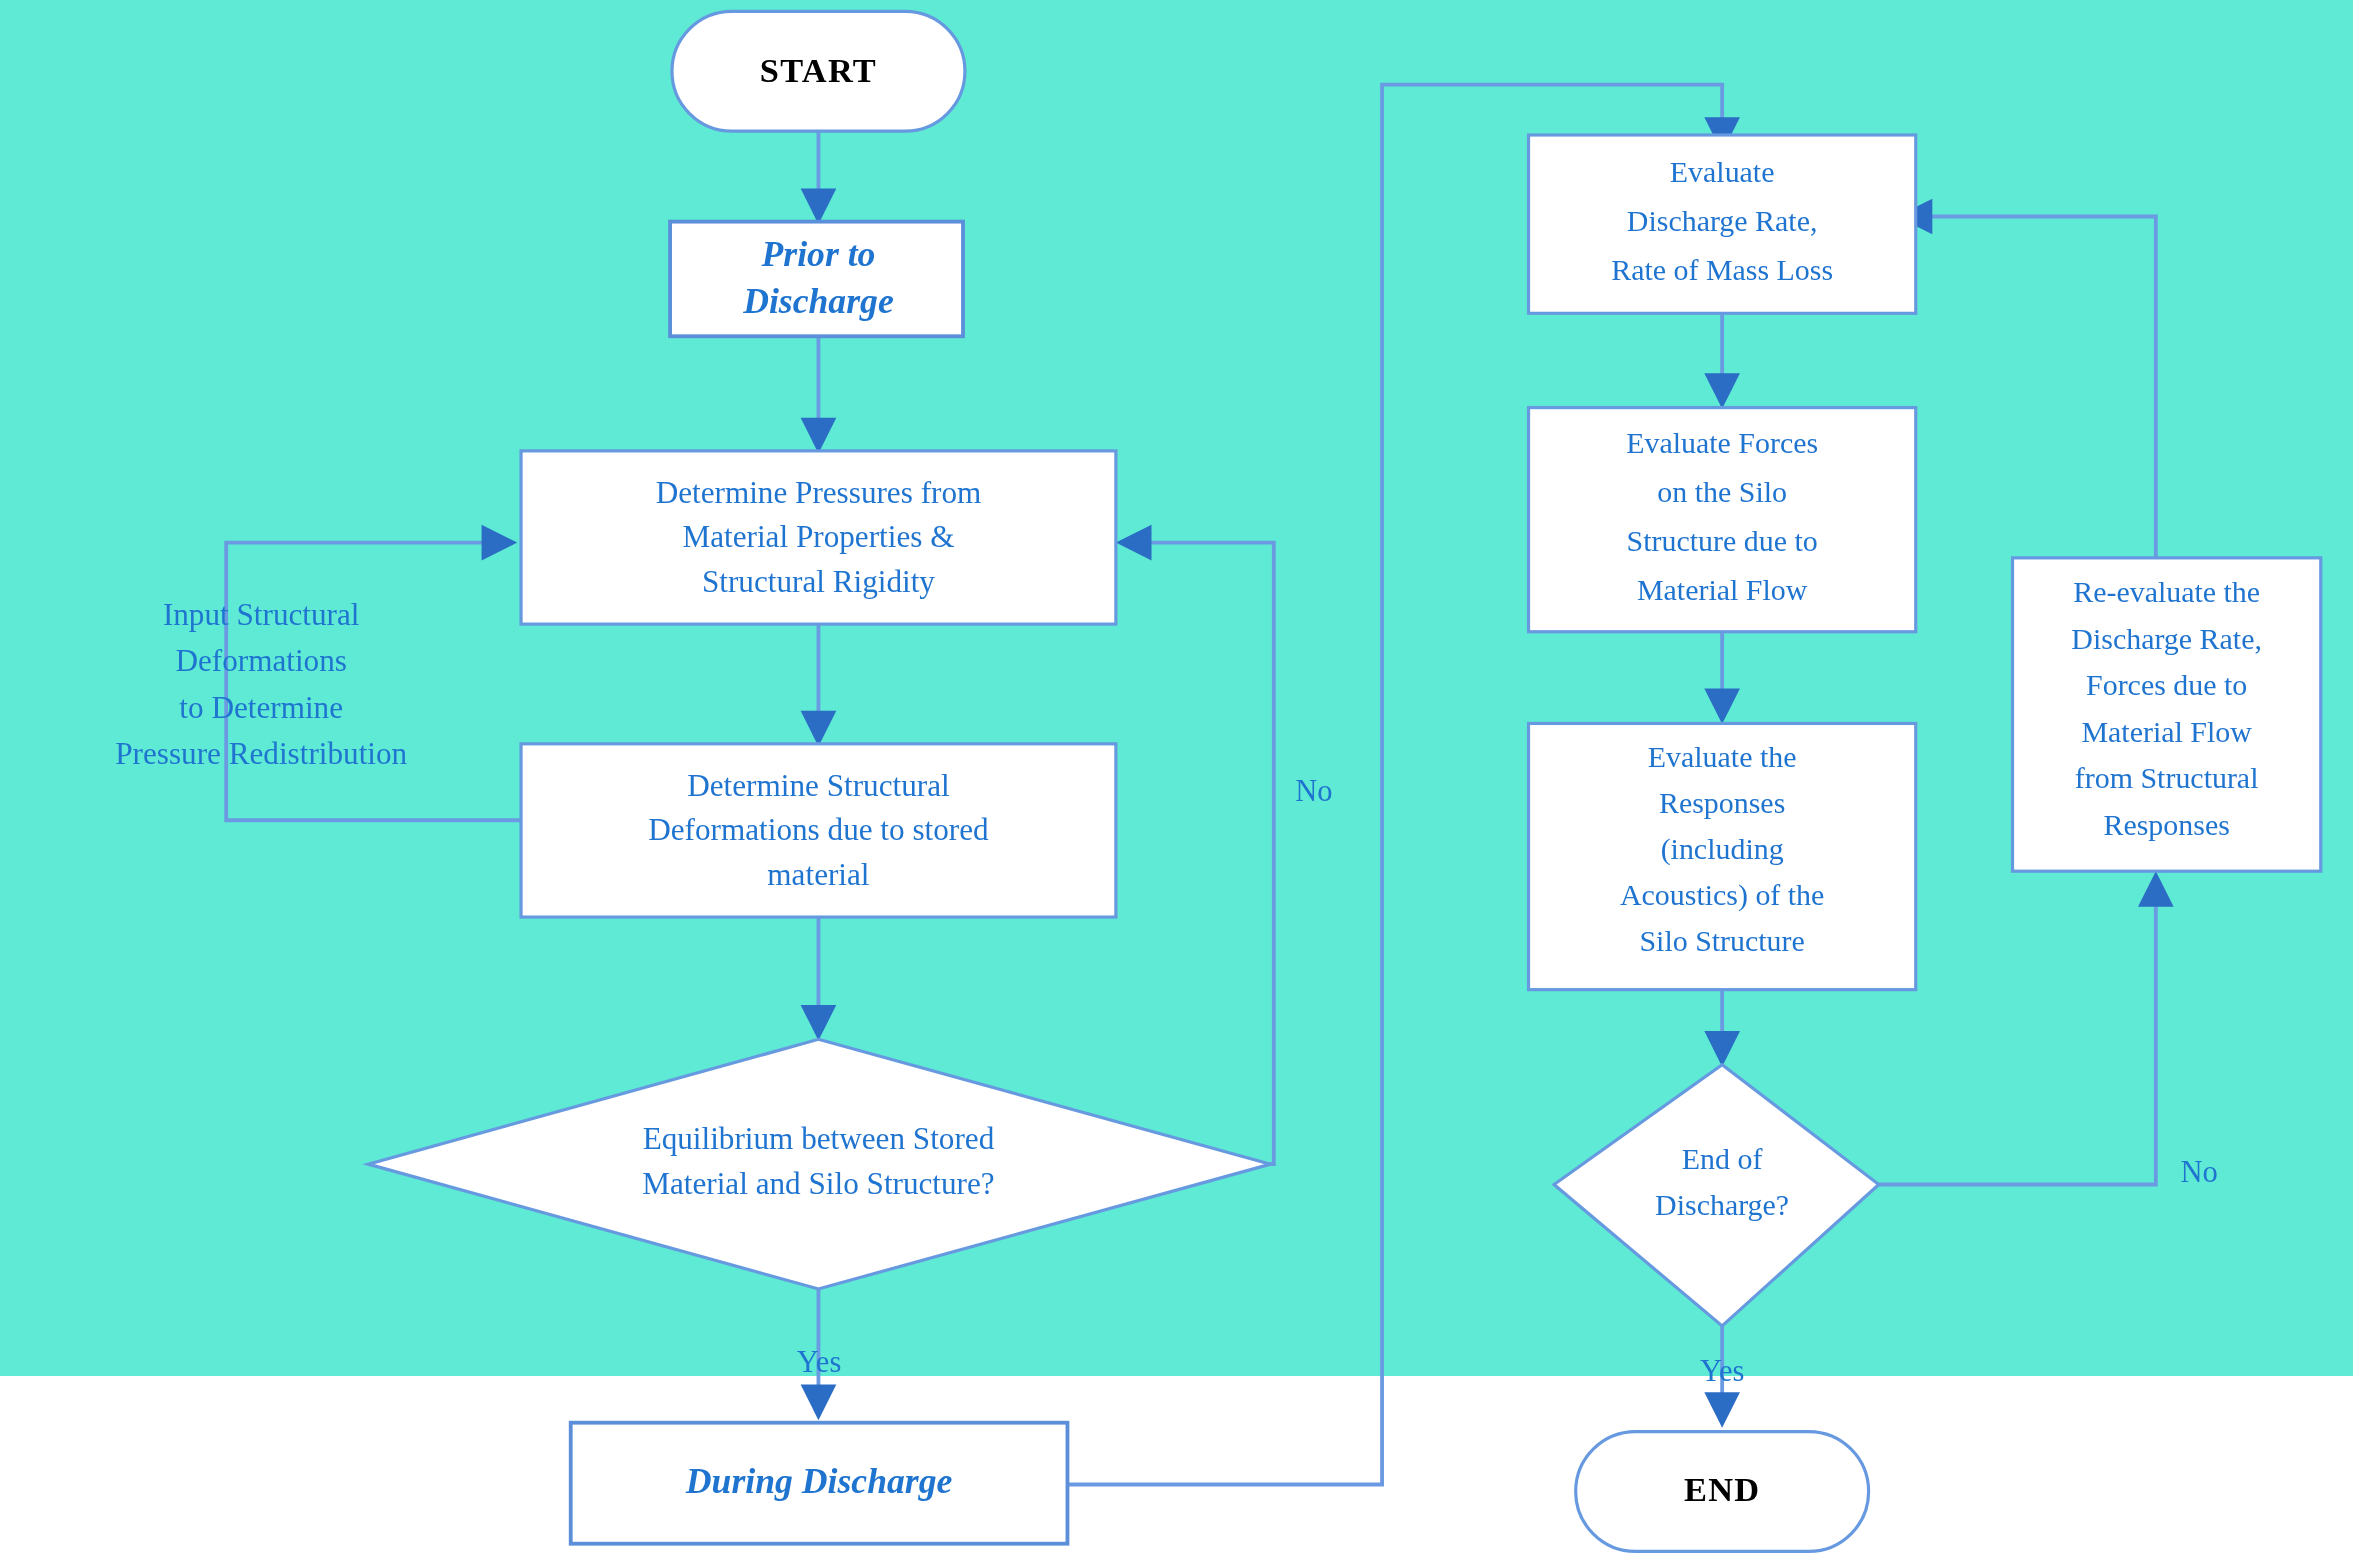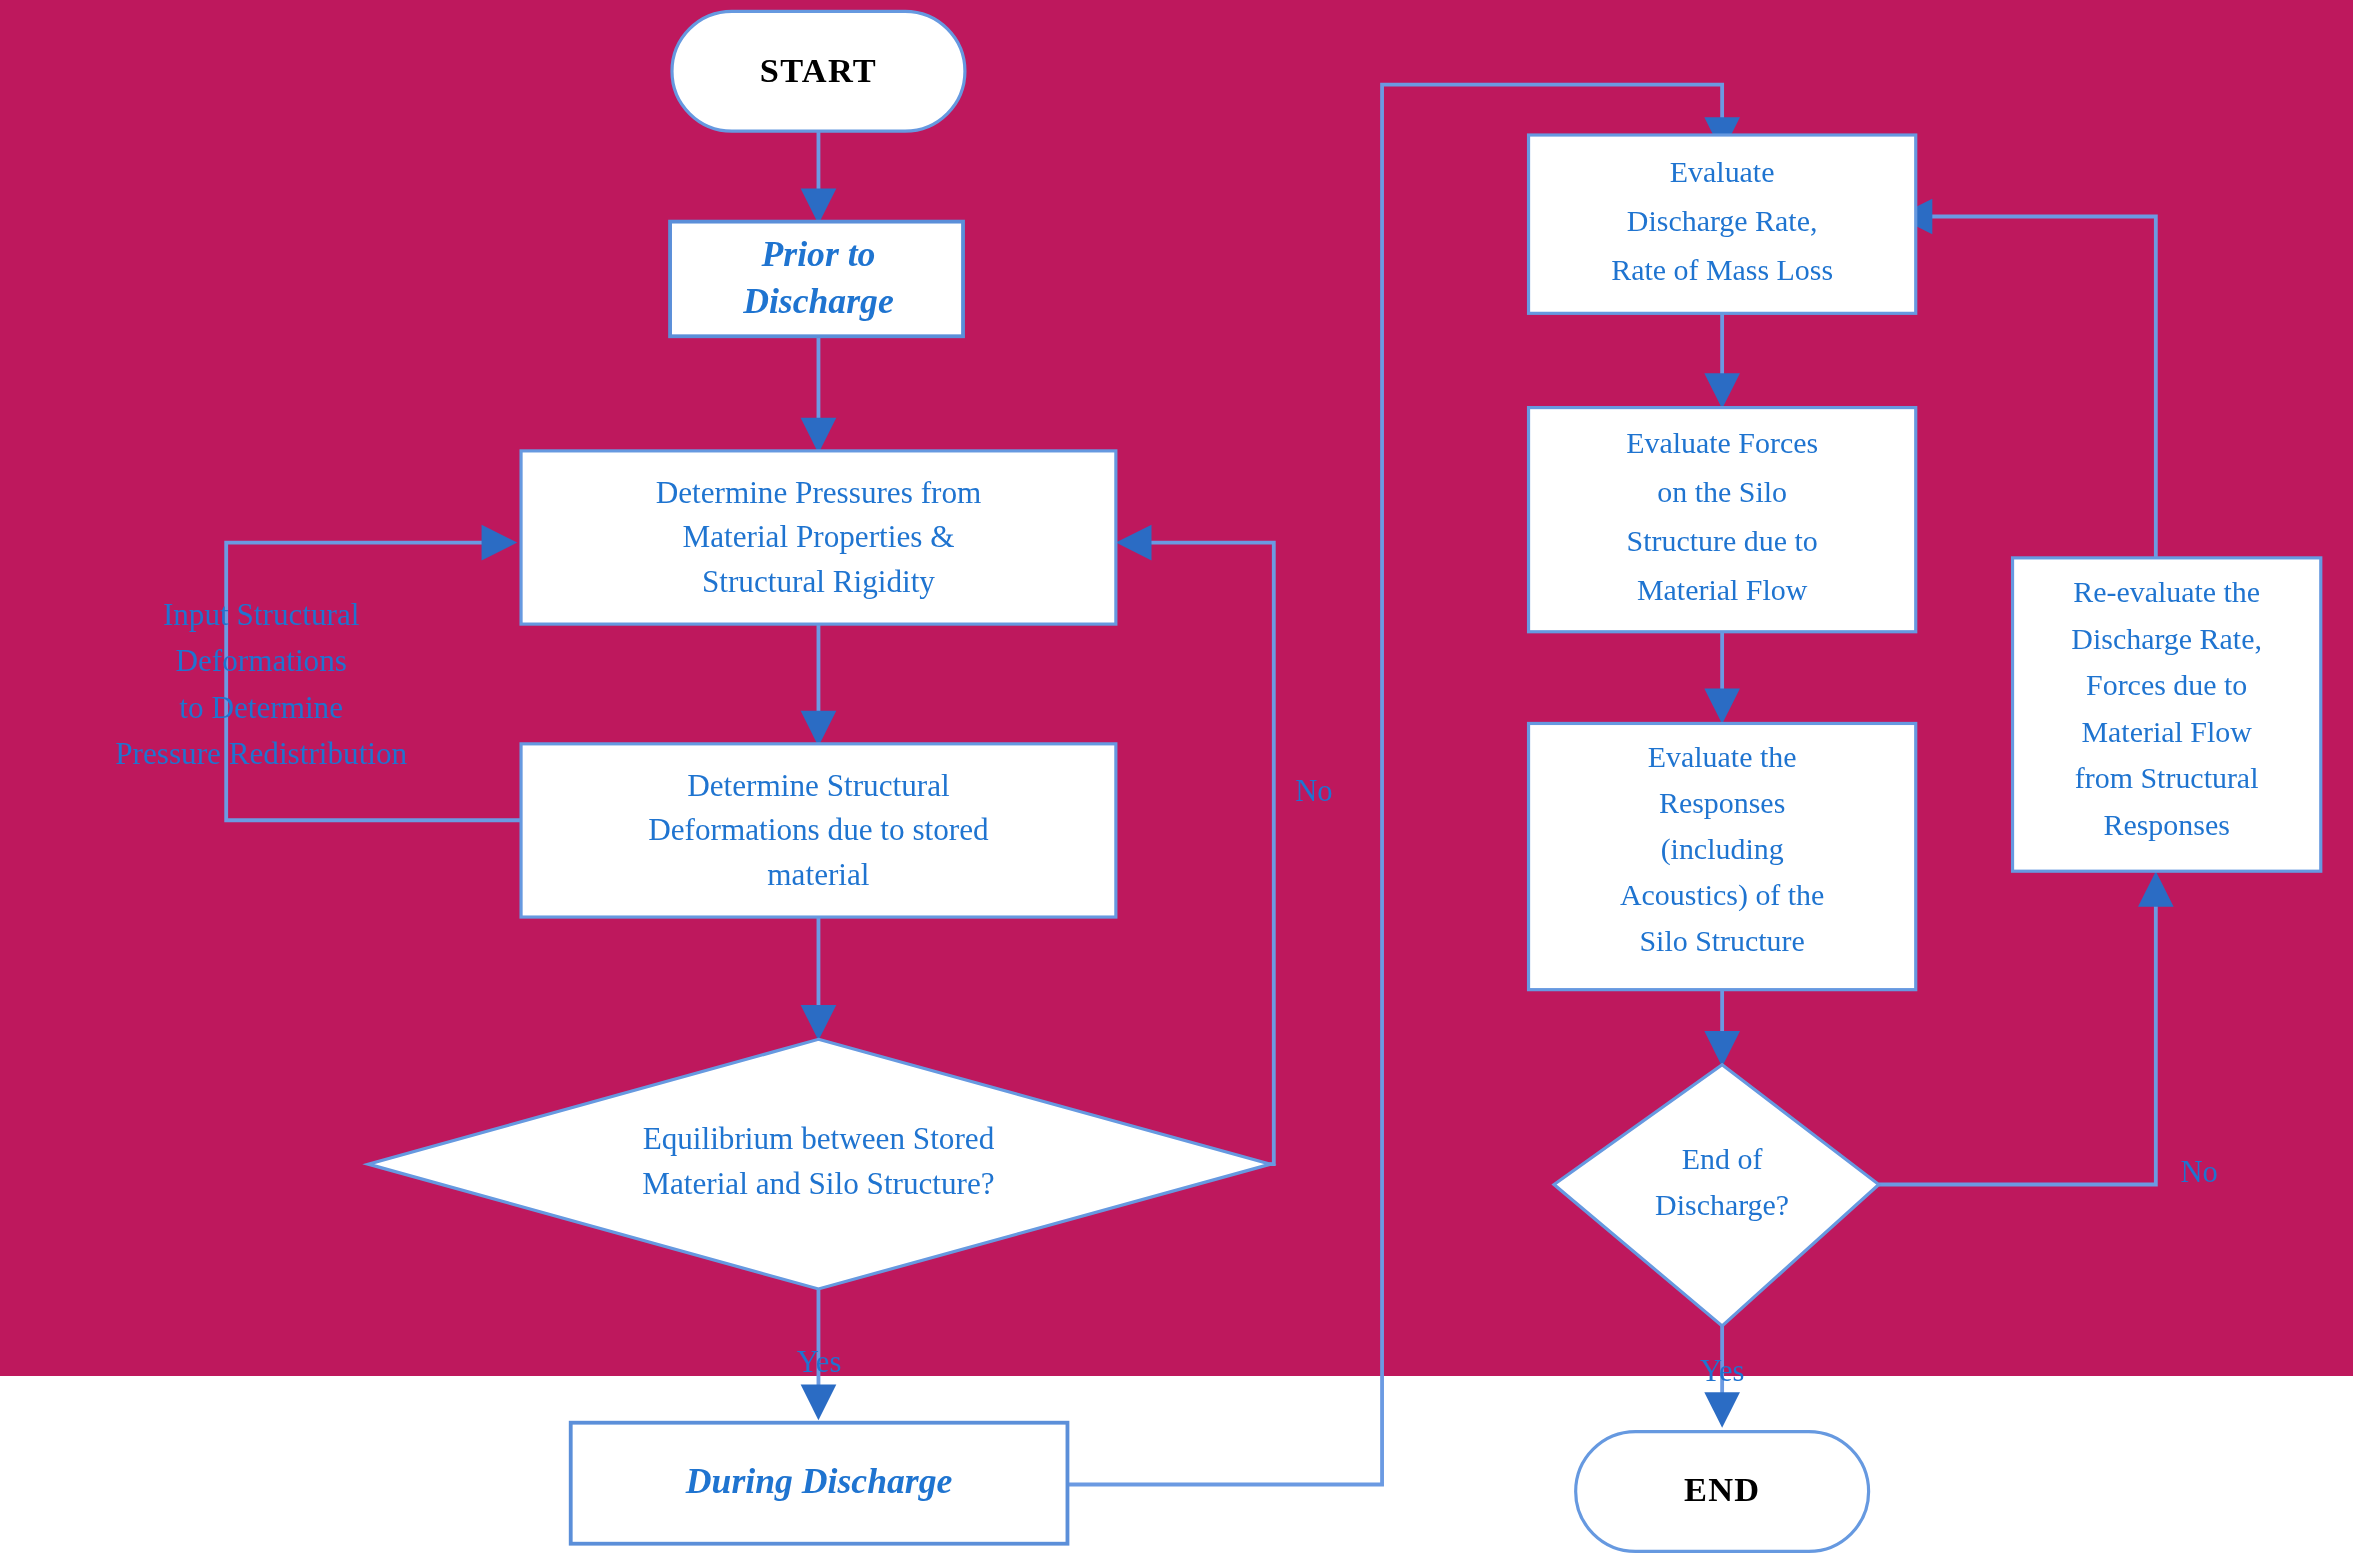--- a/index.html
+++ b/index.html
@@ -11,21 +11,21 @@
   body {
     width: 2354px;
     height: 1566px;
     overflow: hidden;
     font-family: "Liberation Serif", "DejaVu Serif", serif;
   }
   #flowchart-root {
     position: relative;
     width: 2354px;
     height: 1376px;
-    background: #be185d;
+    background: #5eead4;
   }
   svg#flow-svg {
     display: block;
     width: 2354px;
     height: 1566px;
   }
   .node-shape {
     fill: #ffffff;
     stroke: #6699e0;
     stroke-width: 5;

